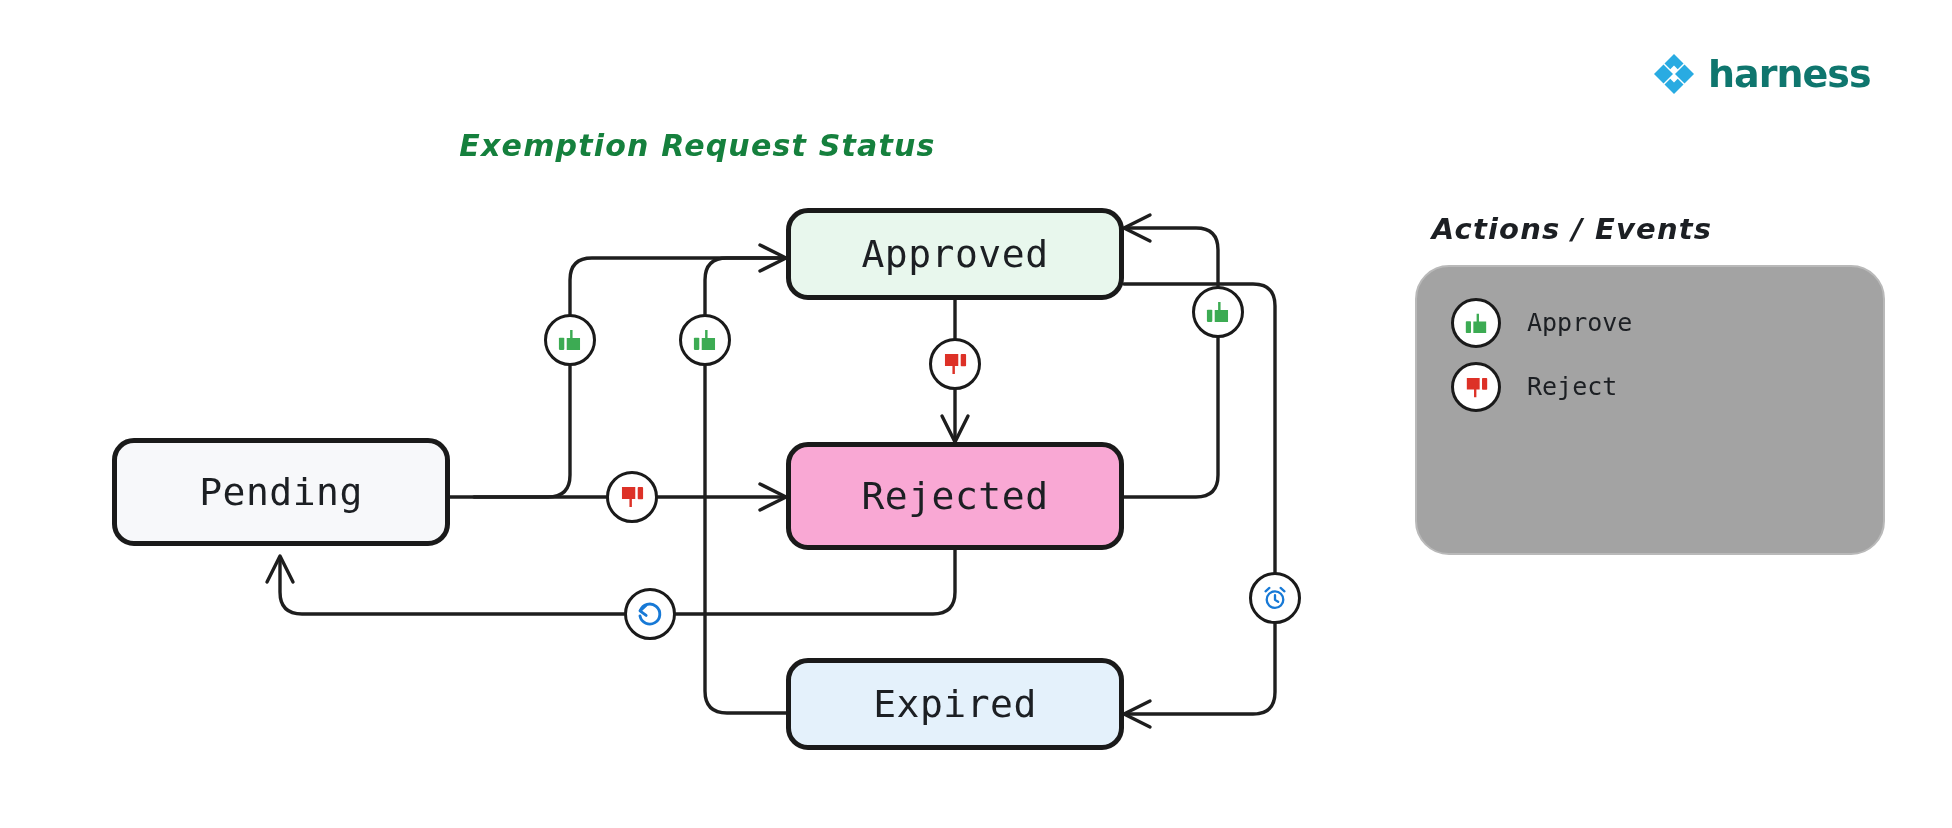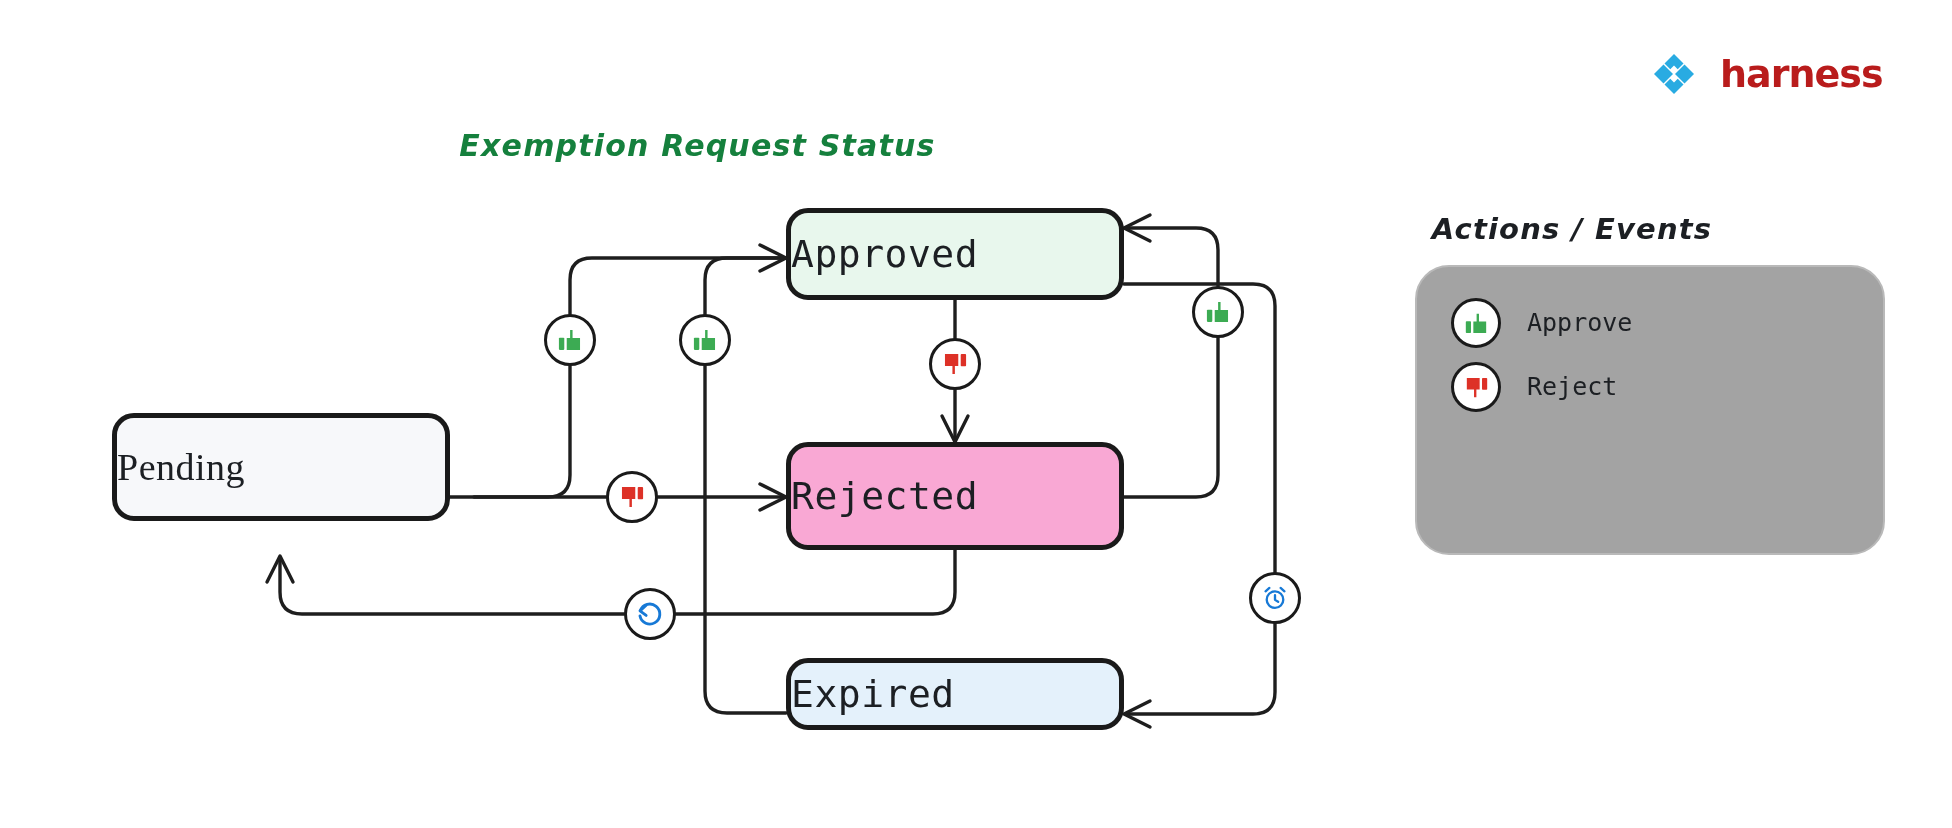--- a/index.html
+++ b/index.html
@@ -29,23 +29,22 @@
     display: flex;
     align-items: center;
     gap: 12px;
   }
   #brand .logo-mark { width: 44px; height: 44px; display: block; }
   #brand .logo-word {
     font-family: "DejaVu Sans", sans-serif;
     font-weight: bold;
     font-size: 38px;
     letter-spacing: -1px;
-    color: #b91c1c;
+    color: #0f766e;
     line-height: 1;
-    margin-left: 12px;
   }
 
   
   #diagram-title {
     position: absolute;
     left: 0;
     top: 128px;
     width: 1395px;
     text-align: center;
     font-family: "DejaVu Sans", sans-serif;
@@ -79,20 +78,21 @@
   }
 
   
   .node {
     position: absolute;
     box-sizing: border-box;
     border: 5px solid #1a1a1a;
     border-radius: 22px;
     display: flex;
     align-items: center;
+    justify-content: center;
     font-family: "DejaVu Sans Mono", monospace;
     font-size: 38px;
     color: #1c1f23;
     letter-spacing: 0.5px;
     z-index: 3;
   }
 
   
   .badge {
     position: absolute;
@@ -224,33 +224,33 @@
       <path class="edge-head" d="M1150,701 L1124,714 L1150,727"></path>
     </g>
 
     <g>
       <path class="edge-line" d="M955,534 L955,592 Q955,614 933,614 L676,614"></path>
       <path class="edge-line" d="M624,614 L302,614 Q280,614 280,592 L280,560"></path>
       <path class="edge-head" d="M267,582 L280,556 L293,582"></path>
     </g>
   </svg>
 
-  <div class="node" style="left:112px; top:413px; width:338px; height:108px; background:#f7f8fa;font-family:Liberation Serif, serif;">
+  <div class="node" style="left:112px; top:438px; width:338px; height:108px; background:#f7f8fa;">
     <span>Pending</span>
   </div>
 
   <div class="node" style="left:786px; top:208px; width:338px; height:92px; background:#e8f7ed;">
     <span>Approved</span>
   </div>
 
   <div class="node" style="left:786px; top:442px; width:338px; height:108px; background:#f9a8d4;">
     <span>Rejected</span>
   </div>
 
-  <div class="node" style="left:786px; top:658px; width:338px; height:72px; background:#e4f1fb;">
+  <div class="node" style="left:786px; top:658px; width:338px; height:92px; background:#e4f1fb;">
     <span>Expired</span>
   </div>
 
   <div class="badge" style="left:544px; top:314px;">
     <svg width="28" height="28" viewBox="0 0 24 24">
       <rect x="2.5" y="10" width="4.6" height="10.5" rx="0.7" fill="#3cab53"></rect>
       <path d="M9.2 20.5 L9.2 10.2 L12.1 10.2 L12.1 3.4 L14.2 3.4 L14.2 10.2 L20.6 10.2 L20.6 20.5 Z" fill="#3cab53"></path>
     </svg>
   </div>
 

